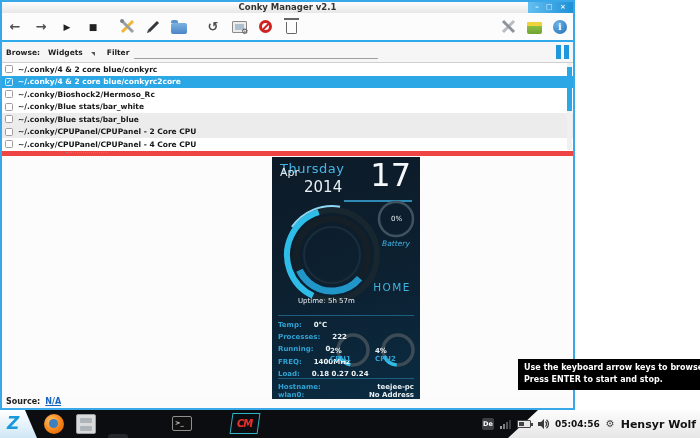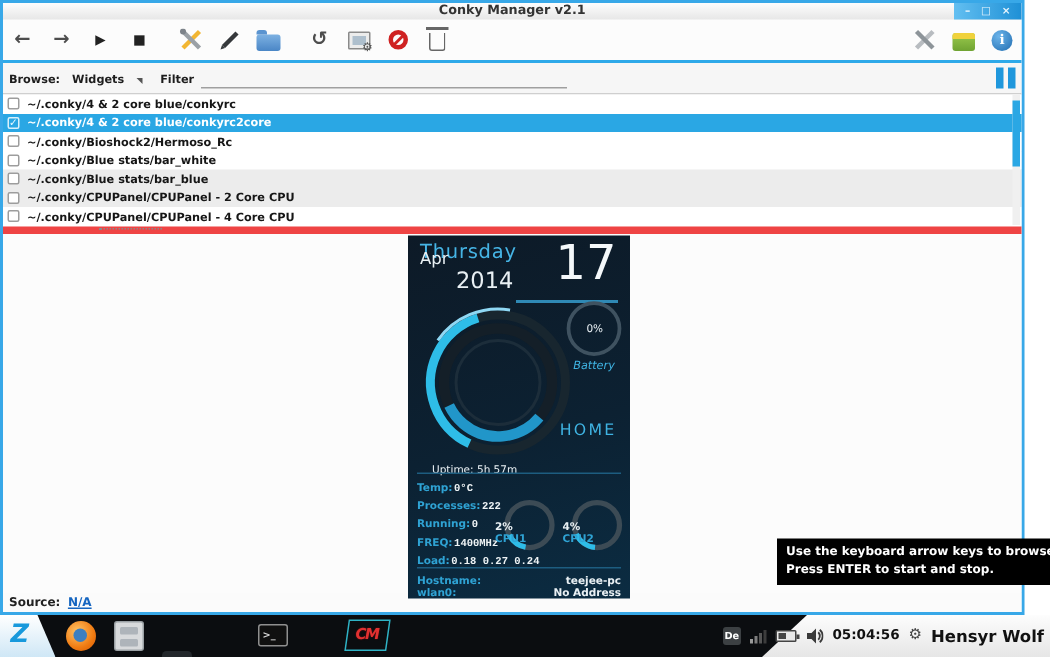--- a/index.html
+++ b/index.html
@@ -1,20 +1,20 @@
 <!DOCTYPE html>
 <html><head>
 <meta charset="utf-8">
 <style>
   * { margin:0; padding:0; box-sizing:border-box; }
   html,body { width:700px; height:438px; overflow:hidden; }
   body { font-family:"DejaVu Sans", sans-serif; background:#fff; position:relative; }
 
   
-  #app-window { position:absolute; left:0; top:0; width:683px; height:410px;
+  #app-window { position:absolute; left:0; top:0; width:575px; height:410px;
     border:2px solid #38a8e8; background:#fcfcfc; display:flex; flex-direction:column; }
 
   .titlebar { height:11px; background:linear-gradient(#fdfdfd,#e7e7e7);
     text-align:center; font-size:8.5px; font-weight:bold; color:#333; line-height:11px; position:relative; flex:none; }
   .win-controls { position:absolute; right:0; top:0; width:45px; height:11px;
     background:linear-gradient(90deg,#63bff1,#1e90d6); display:flex; justify-content:space-evenly; align-items:center; }
   .win-controls span { color:#eaf6fd; font-size:7px; line-height:11px; font-weight:bold; }
 
   .toolbar { height:29px; background:#fcfcfc; border-bottom:2px solid #2ea9e9;
     display:flex; align-items:center; padding:0 5px; gap:10px; flex:none; }
@@ -65,26 +65,26 @@
     background:linear-gradient(165deg,#0d1a27 0%,#0c2132 55%,#0b2c42 100%); overflow:hidden; color:#e9f0f4; }
   .preview .abs { position:absolute; }
   .p-day { left:8px; top:4px; font-size:13px; color:#46b5e6; letter-spacing:.5px; }
   .p-month { left:8px; top:9px; font-size:11px; }
   .p-year { left:32px; top:21px; font-size:15px; }
   .p-date { right:9px; top:1px; font-size:32px; line-height:1.1; color:#f4f8fa; }
   .p-underline { left:72px; top:43px; width:68px; height:2px; background:#2f89b5; }
   .p-batt-pct { left:112px; top:58px; width:25px; text-align:center; font-size:7px; }
   .p-batt-lbl { left:100px; top:82px; width:48px; text-align:center; font-size:7.5px; color:#3fb3e2;font-style:italic; }
   .p-home { right:9px; top:124px; font-size:10.5px; letter-spacing:1.5px; color:#3fb3e2; }
-  .p-uptime { left:16px; top:140px; font-size:7px;margin-top:12px; }
+  .p-uptime { left:26px; top:140px; font-size:7px; }
   .p-div { left:6px; width:136px; height:1px; background:#1d5d80; }
   .p-stats { left:6px; top:164px; font-size:7px; font-weight:bold; }
   .p-stats div { height:12.4px; }
   .p-lab { color:#2fa3d4; }
-  .p-val { color:#eef3f5; margin-left:1px;font-family:Liberation Mono, monospace; }
+  .p-val { color:#eef3f5; margin-left:12px; }
   .p-cpu { font-size:7px; font-weight:bold; line-height:1.25; }
   .p-cpu .p-lab { display:block; }
   .p-net { left:6px; top:226px; width:136px; font-size:7px; font-weight:bold; }
   .p-net div { display:flex; justify-content:space-between; height:8.5px; }
 
   
   .tooltip { position:absolute; left:516px; top:203px; background:#000; color:#fff;
     font-size:8px; font-weight:bold; line-height:1.6; padding:3px 6px; white-space:nowrap; }
 
   .statusbar { flex:none; height:13px; background:#fbfbfb; display:flex; align-items:center;

